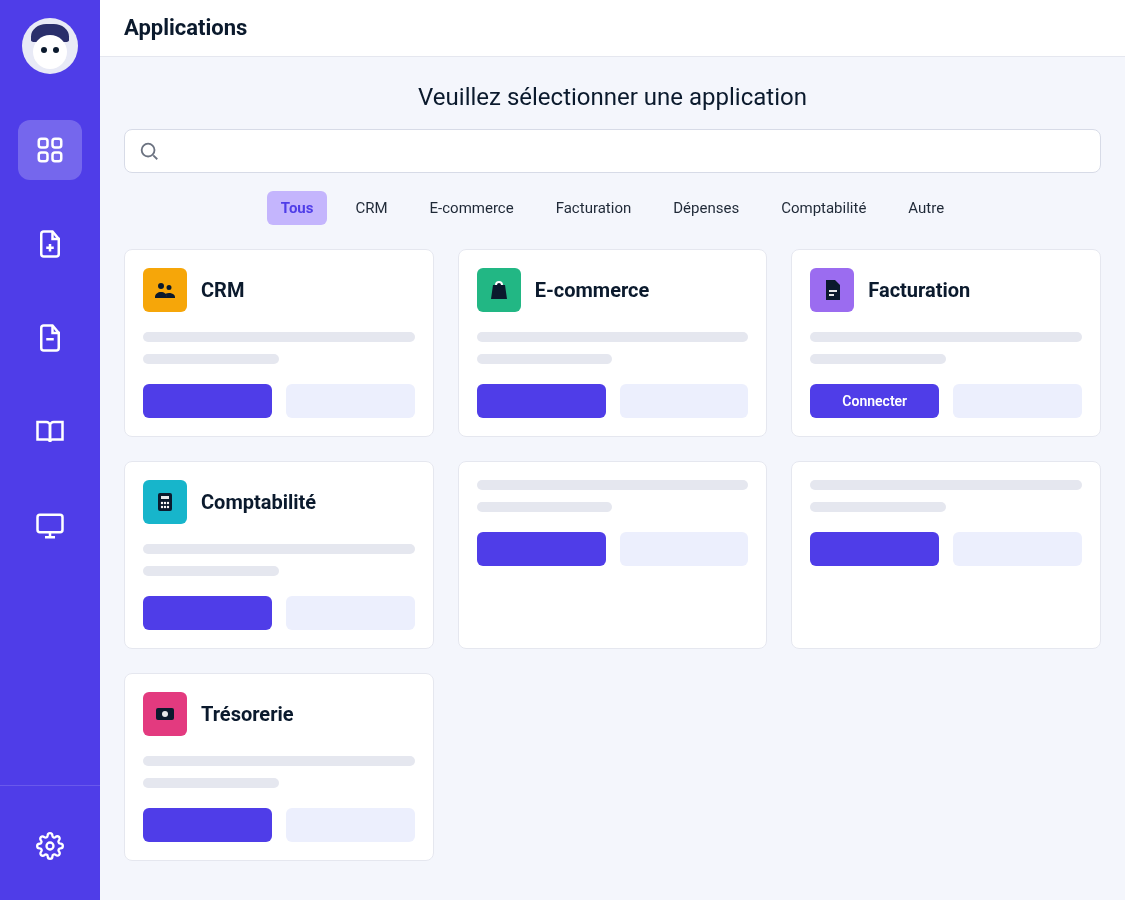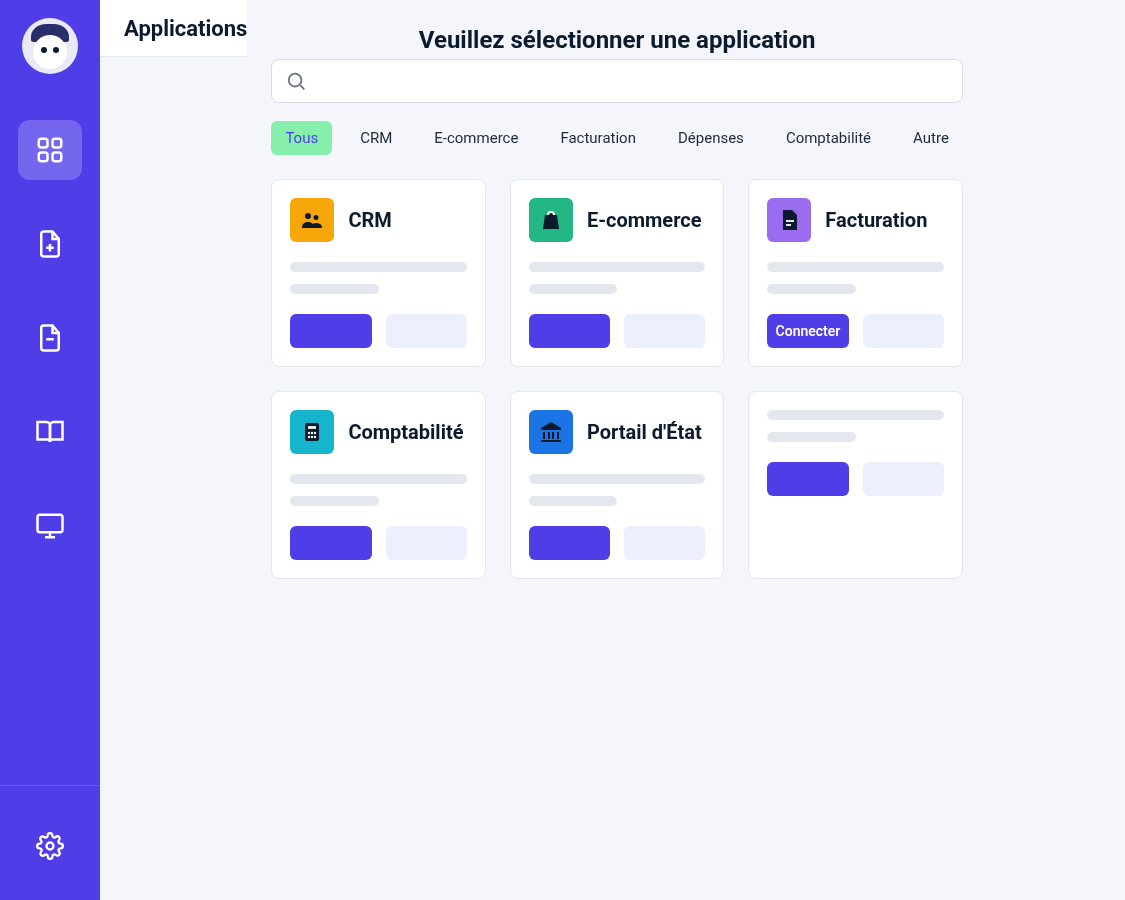--- a/index.html
+++ b/index.html
@@ -11,31 +11,31 @@
 .avatar-face { width: 34px; height: 34px; border-radius: 50%; background: #fff; position: relative; top: 6px; }
 .avatar-face::before, .avatar-face::after { content: ""; position: absolute; width: 6px; height: 6px; background: #0b1a2d; border-radius: 50%; top: 12px; }
 .avatar-face::before { left: 8px; }
 .avatar-face::after { right: 8px; }
 .nav { display: flex; flex-direction: column; gap: 34px; align-items: center; flex: 1; }
 .nav-item { width: 64px; height: 60px; display: flex; align-items: center; justify-content: center; border-radius: 12px; color: #fff; }
 .nav-item.active { background: rgba(255,255,255,0.22); }
 .nav-item svg { width: 30px; height: 30px; stroke: #fff; fill: none; stroke-width: 2; }
 .nav-bottom { padding-bottom: 24px; border-top: 1px solid rgba(255,255,255,0.15); width: 100%; display: flex; justify-content: center; padding-top: 30px; }
 .nav-bottom svg { width: 28px; height: 28px; stroke: #fff; fill: none; stroke-width: 2; }
-.main { flex: 1; display: flex; flex-direction: row; }
+.main { flex: 1; display: flex; flex-direction: column; }
 .topbar { height: 57px; background: #fff; border-bottom: 1px solid #e5e7ef; display: flex; align-items: center; padding-left: 24px; }
 .topbar h1 { font-size: 22px; font-weight: 700; }
 .content { padding: 22px 24px; overflow: auto; }
-.page-title { text-align: center; font-size: 24px; font-weight: 700; margin: 4px 0 5px; }
+.page-title { text-align: center; font-size: 24px; font-weight: 400; margin: 4px 0 18px; }
 .search { position: relative; margin-bottom: 18px; }
 .search svg { position: absolute; left: 14px; top: 50%; transform: translateY(-50%); width: 22px; height: 22px; stroke: #6b7280; fill: none; stroke-width: 2; }
 .search input { width: 100%; height: 44px; border: 1px solid #d7dbe7; border-radius: 8px; padding-left: 44px; font-size: 15px; background: #fff; }
 .tabs { display: flex; justify-content: center; gap: 14px; margin-bottom: 24px; }
 .tab { padding: 8px 14px; border-radius: 6px; font-size: 15px; color: #1f2937; cursor: pointer; }
-.tab.active { background: #86efac; color: #4f3de8; font-weight: 400; }
+.tab.active { background: #c4b5fd; color: #4f3de8; font-weight: 700; }
 .grid { display: grid; grid-template-columns: repeat(3, 1fr); gap: 24px; margin-bottom: 24px; }
 .card { background: #fff; border: 1px solid #e5e7ef; border-radius: 8px; padding: 18px; }
 .card-head { display: flex; align-items: center; gap: 14px; margin-bottom: 20px; }
 .card-icon { width: 44px; height: 44px; border-radius: 6px; display: flex; align-items: center; justify-content: center; }
 .card-icon svg { width: 24px; height: 24px; fill: #fff; }
 .card-title { font-size: 20px; font-weight: 700; }
 .skel { height: 10px; background: #e5e7ef; border-radius: 5px; margin-bottom: 12px; }
 .skel.short { width: 50%; }
 .skel.long { width: 100%; }
 .card-actions { display: flex; gap: 14px; margin-top: 20px; }
@@ -250,36 +250,44 @@
       <div class="card-title">Comptabilité</div>
     </div>
     <div class="skel long"></div>
     <div class="skel short"></div>
     <div class="card-actions">
       <div class="btn primary"></div>
       <div class="btn ghost"></div>
     </div>
           </div>
           <div class="card">
-    <div class="card-head">
-      <div class="card-icon c-blue">
-        <svg>
-                  <use href="#bank-icon"></use>
-                </svg>
-      </div>
-      <div class="card-title">Portail d'État</div>
-    </div>
-    <div class="skel long"></div>
-    <div class="skel short"></div>
-    <div class="card-actions">
-      <div class="btn primary"></div>
-      <div class="btn ghost"></div>
-    </div>
-          </div>
-          <div class="card">
+    <div class="skel long"></div>
+    <div class="skel short"></div>
+    <div class="card-actions">
+      <div class="btn primary"></div>
+      <div class="btn ghost"></div>
+    </div>
+          </div>
+          <div class="card">
+    <div class="skel long"></div>
+    <div class="skel short"></div>
+    <div class="card-actions">
+      <div class="btn primary"></div>
+      <div class="btn ghost"></div>
+    </div>
+          </div>
+          <div class="card">
+    <div class="card-head">
+      <div class="card-icon c-pink">
+        <svg>
+                  <use href="#cash-icon"></use>
+                </svg>
+      </div>
+      <div class="card-title">Trésorerie</div>
+    </div>
     <div class="skel long"></div>
     <div class="skel short"></div>
     <div class="card-actions">
       <div class="btn primary"></div>
       <div class="btn ghost"></div>
     </div>
           </div>
         </div>
     </div>
   </main>

